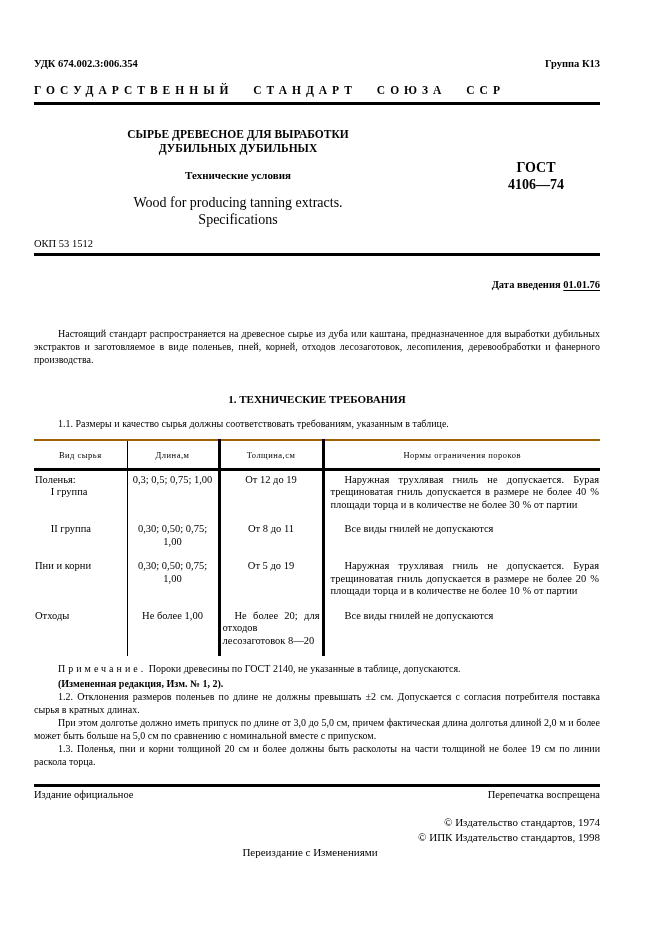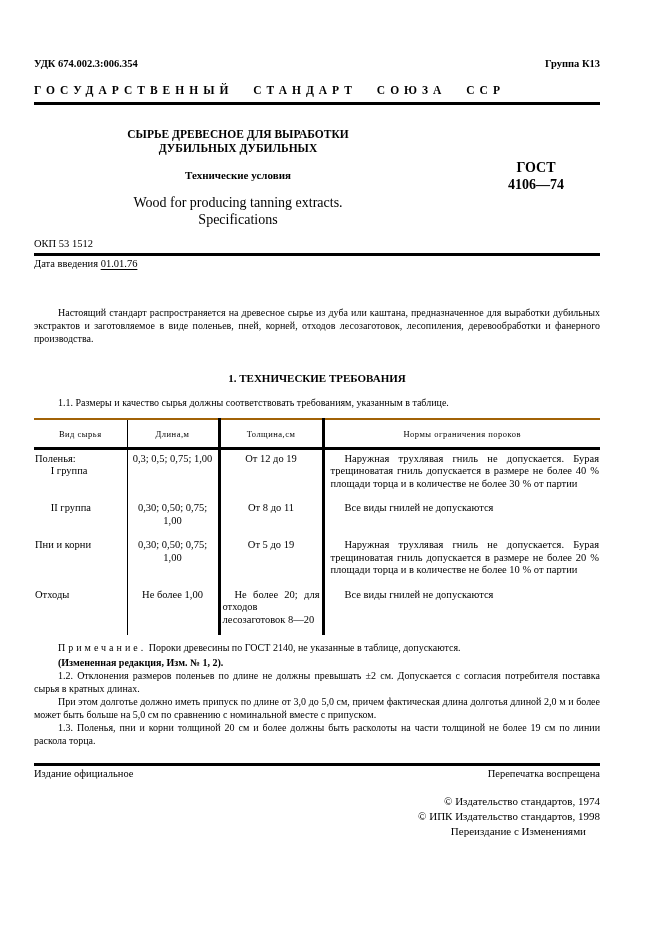--- a/index.html
+++ b/index.html
@@ -26,21 +26,21 @@
   .title-grid { display: flex; margin-top: 23px; }
   .title-left { flex: 1 1 auto; text-align: center; padding-right: 30px; }
   .doc-title { font-weight: bold; font-size: 11.5px; line-height: 1.18; }
   .doc-subtitle { font-weight: bold; font-size: 11px; margin-top: 14px; }
   .doc-title-en { font-size: 14px; margin-top: 14px; line-height: 1.2; }
   .title-right { width: 128px; text-align: center; padding-top: 32px; }
   .gost { font-weight: bold; font-size: 14px; line-height: 1.2; }
   .okp { font-size: 10.5px; margin-top: 9px; }
   .rule-2 { margin-top: 4px; }
 
-  .date-row { margin-top: 2px; font-weight: normal; font-size: 10.5px; }
+  .date-row { margin-top: 23px; text-align: right; font-weight: bold; font-size: 10.5px; }
   .date-value { text-decoration: underline; text-underline-offset: 2px; }
 
   .body-text { font-size: 10px; line-height: 13px; text-align: justify; }
   .indent { text-indent: 24px; }
   .scope { margin-top: 37px; }
 
   .sec-heading { margin-top: 27px; text-align: center; font-weight: bold; font-size: 11px; }
   .p11 { margin-top: 12px; }
 
   
@@ -63,21 +63,21 @@
 
   .note { margin-top: 7px; font-size: 10px; line-height: 12px; text-indent: 24px; }
   .note-label { letter-spacing: 3px; }
   .amended { font-weight: bold; margin-top: 2px; }
   .p12, .p12cont, .p13 { margin-top: 0; }
 
   
   .rule-3 { margin-top: 16px; }
   .footer-row { display: flex; justify-content: space-between; font-weight: normal; font-size: 10.5px; margin-top: 2px; align-items: flex-end; }
   .copyright { margin-top: 15px; text-align: right; font-size: 11px; line-height: 15px; }
-  .copyright .reissue { padding-right: 14px; }
+  .copyright .reissue { padding-right: 14px; text-align: center; }
 </style>
 </head>
 <body>
 
 <div class="page">
 
   <div class="udk-row">
     <span>УДК 674.002.3:006.354</span>
     <span>Группа К13</span>
   </div>

